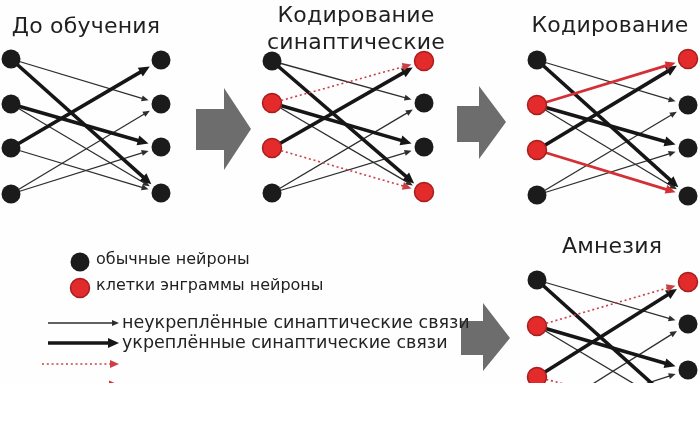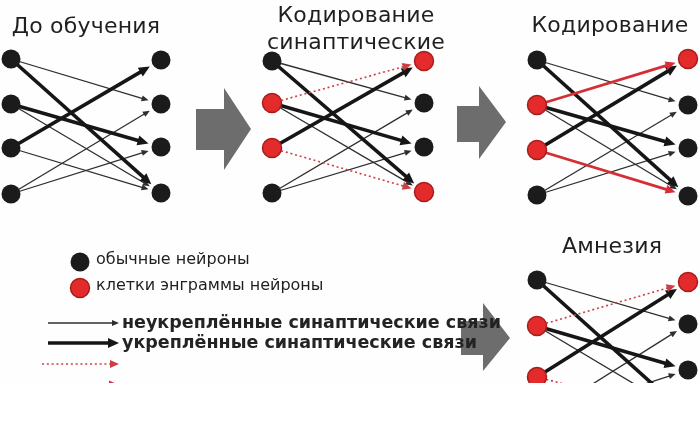--- a/index.html
+++ b/index.html
@@ -19,21 +19,21 @@
   }
   .title{font-size:22px;transform:translateX(-50%);text-align:center;letter-spacing:0.2px;}
   .t-p1{left:86px;top:13px;}
   .t-p2a{left:356px;top:2px;}
   .t-p2b{left:356px;top:29px;}
   .t-p3{left:610px;top:12px;}
   .t-p4{left:612px;top:233px;}
   .leg-big{font-size:16px;}
   .leg-n0{left:96px;top:250px;}
   .leg-n1{left:96px;top:276px;}
-  .leg-small{font-size:17.5px;color:#232323;font-weight:bold;}
+  .leg-small{font-size:17.5px;color:#232323;}
   .leg-c0{left:122px;top:312px;}
   .leg-c1{left:122px;top:332px;}
   .leg-c2{left:122px;top:353px;}
   .leg-c3{left:122px;top:374px;}
 </style>
 </head>
 <body>
 
 <div id="canvas">
   <svg id="diagram-svg" width="700" height="427" viewBox="0 0 700 427">

